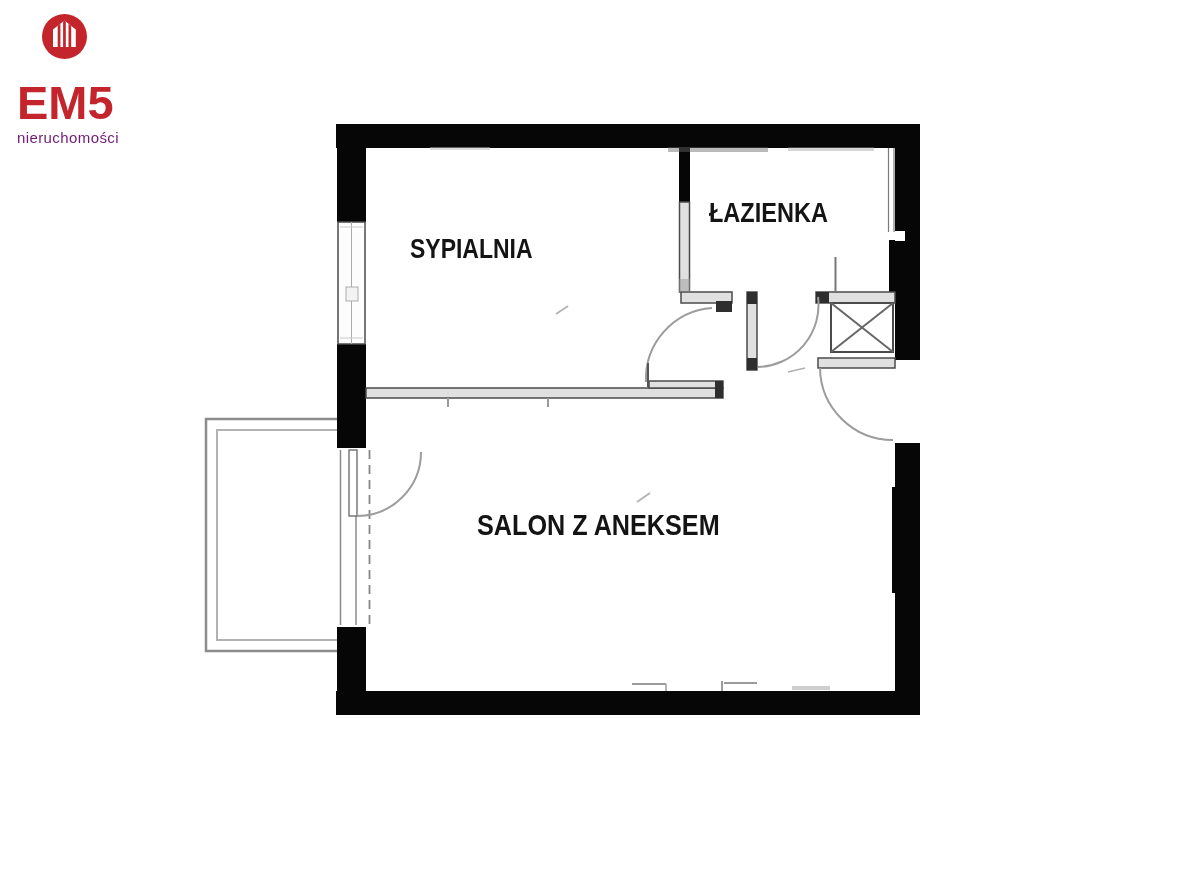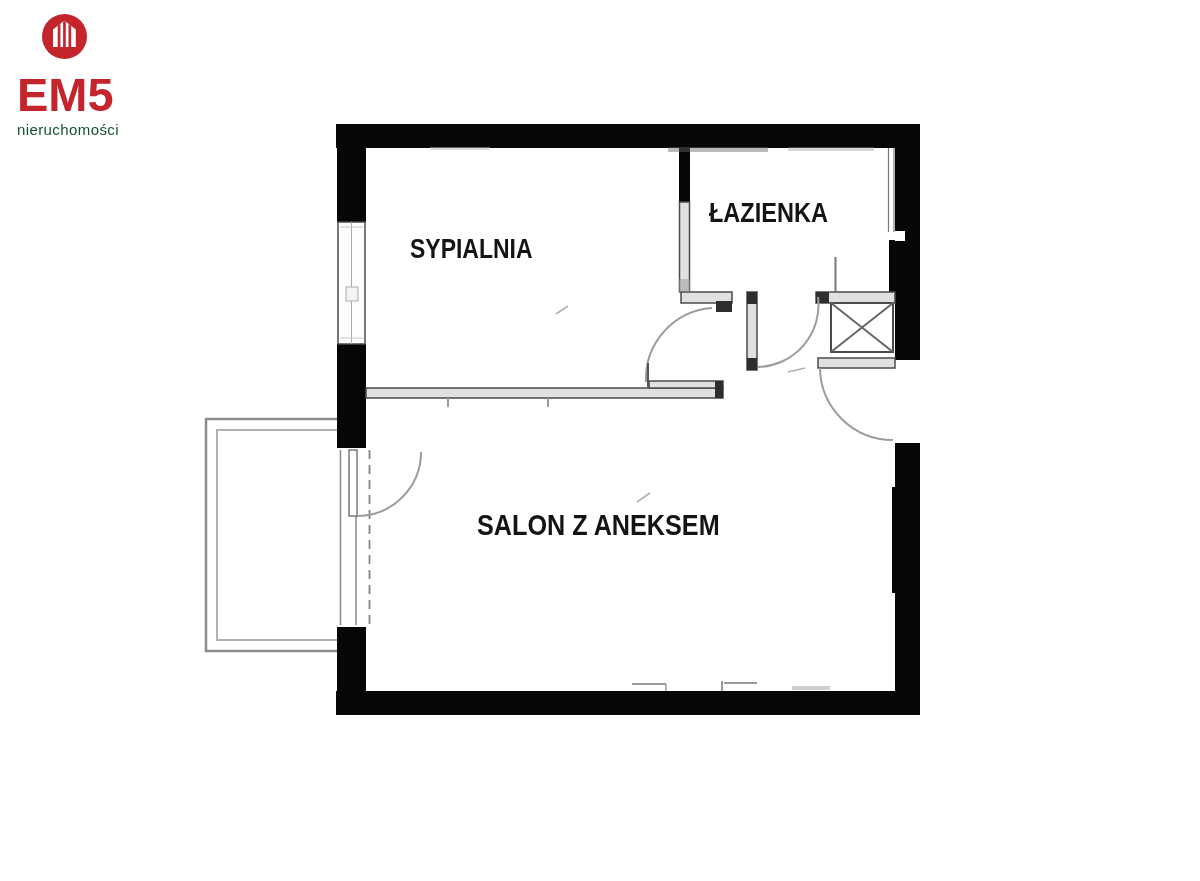--- a/index.html
+++ b/index.html
@@ -8,24 +8,24 @@
     width:1200px;height:881px;
     background:#ffffff;
     overflow:hidden;
     font-family:"Liberation Sans", sans-serif;
   }
   
   .logo{position:absolute;left:17px;top:13px;width:160px;}
   .logo .icon-wrap{margin-left:25px;width:46px;height:48px;}
   .logo .brand{
     color:#c4242b;font-size:47px;font-weight:700;line-height:1;
-    margin-top:10px;letter-spacing:0px;
+    margin-top:18px;letter-spacing:0px;
   }
   .logo .tagline{
-    color:#14532d;font-size:15px;font-weight:400;letter-spacing:.4px;
+    color:#701a75;font-size:15px;font-weight:400;letter-spacing:.4px;
     margin-top:3px;
   }
   
   .plan-svg{position:absolute;left:0;top:0;}
   .room-label{
     position:absolute;color:#141414;font-weight:700;white-space:nowrap;
     transform-origin:left top;
   }
   .label-sypialnia{left:410px;top:233px;font-size:28px;transform:scaleX(.82);}
   .label-lazienka{left:709px;top:197px;font-size:28px;transform:scaleX(.84);}

